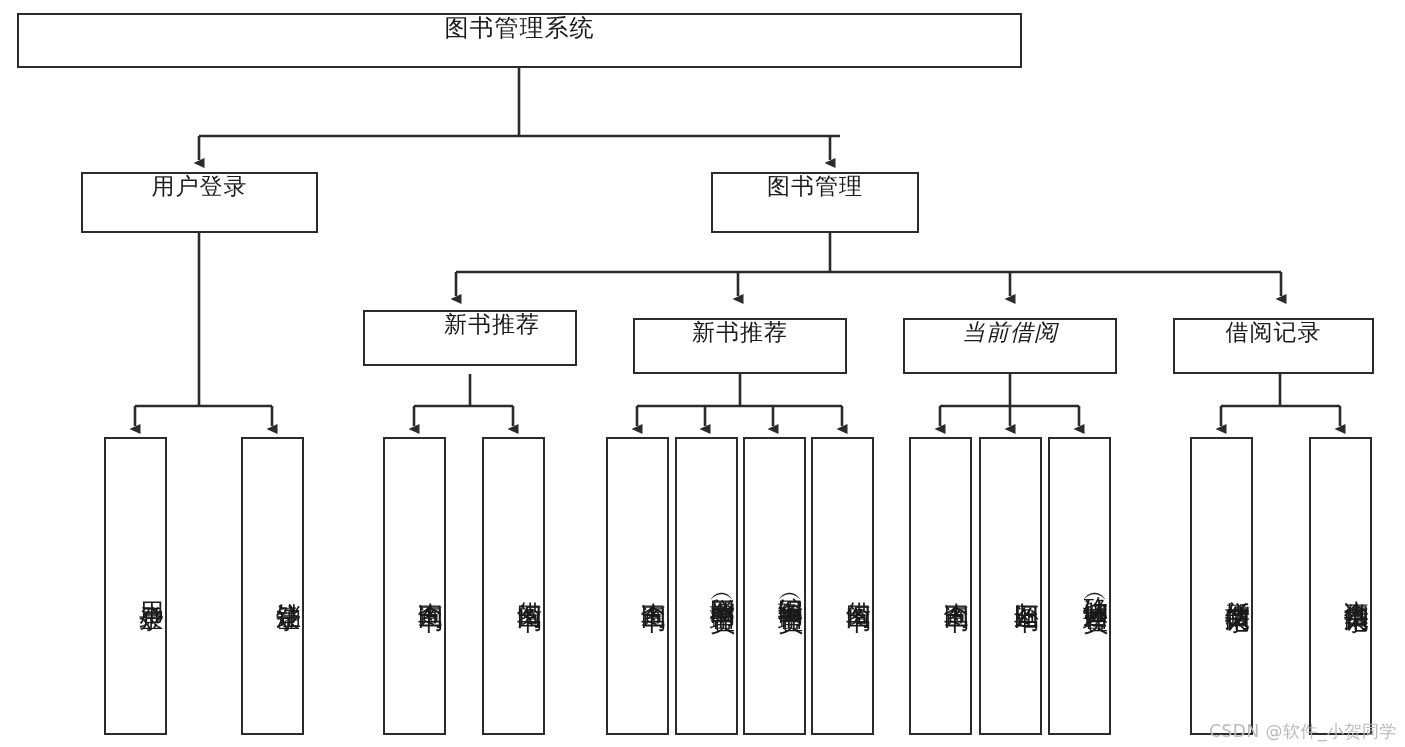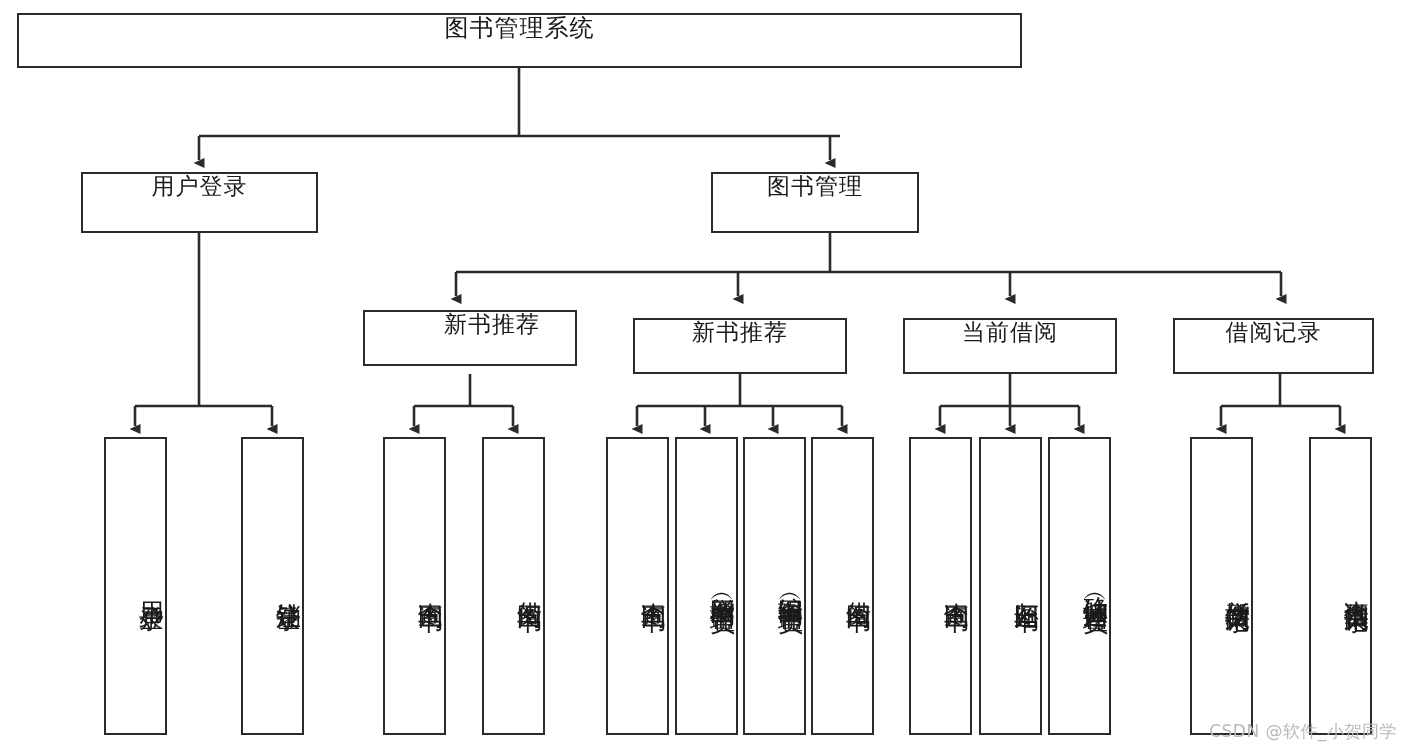--- a/index.html
+++ b/index.html
@@ -128,21 +128,21 @@
   <div class="node horiz" style="left:711px;top:172px;width:208px;height:61px;">
     <span>图书管理</span>
   </div>
 
   <div class="node horiz" style="left:363px;top:310px;width:214px;height:56px;padding-left:44px;">
     <span>新书推荐</span>
   </div>
   <div class="node horiz" style="left:633px;top:318px;width:214px;height:56px;">
     <span>新书推荐</span>
   </div>
-  <div class="node horiz" style="left:903px;top:318px;width:214px;height:56px;">
+  <div class="node horiz" style="left:903px;top:318px;width:214px;height:56px;font-style:italic;">
     <span>当前借阅</span>
   </div>
   <div class="node horiz" style="left:1173px;top:318px;width:201px;height:56px;">
     <span>借阅记录</span>
   </div>
 
   <div class="node vert" style="left:104px;top:437px;width:63px;height:298px;">
     <span class="vtext">用户登录</span>
   </div>
   <div class="node vert" style="left:241px;top:437px;width:63px;height:298px;">

